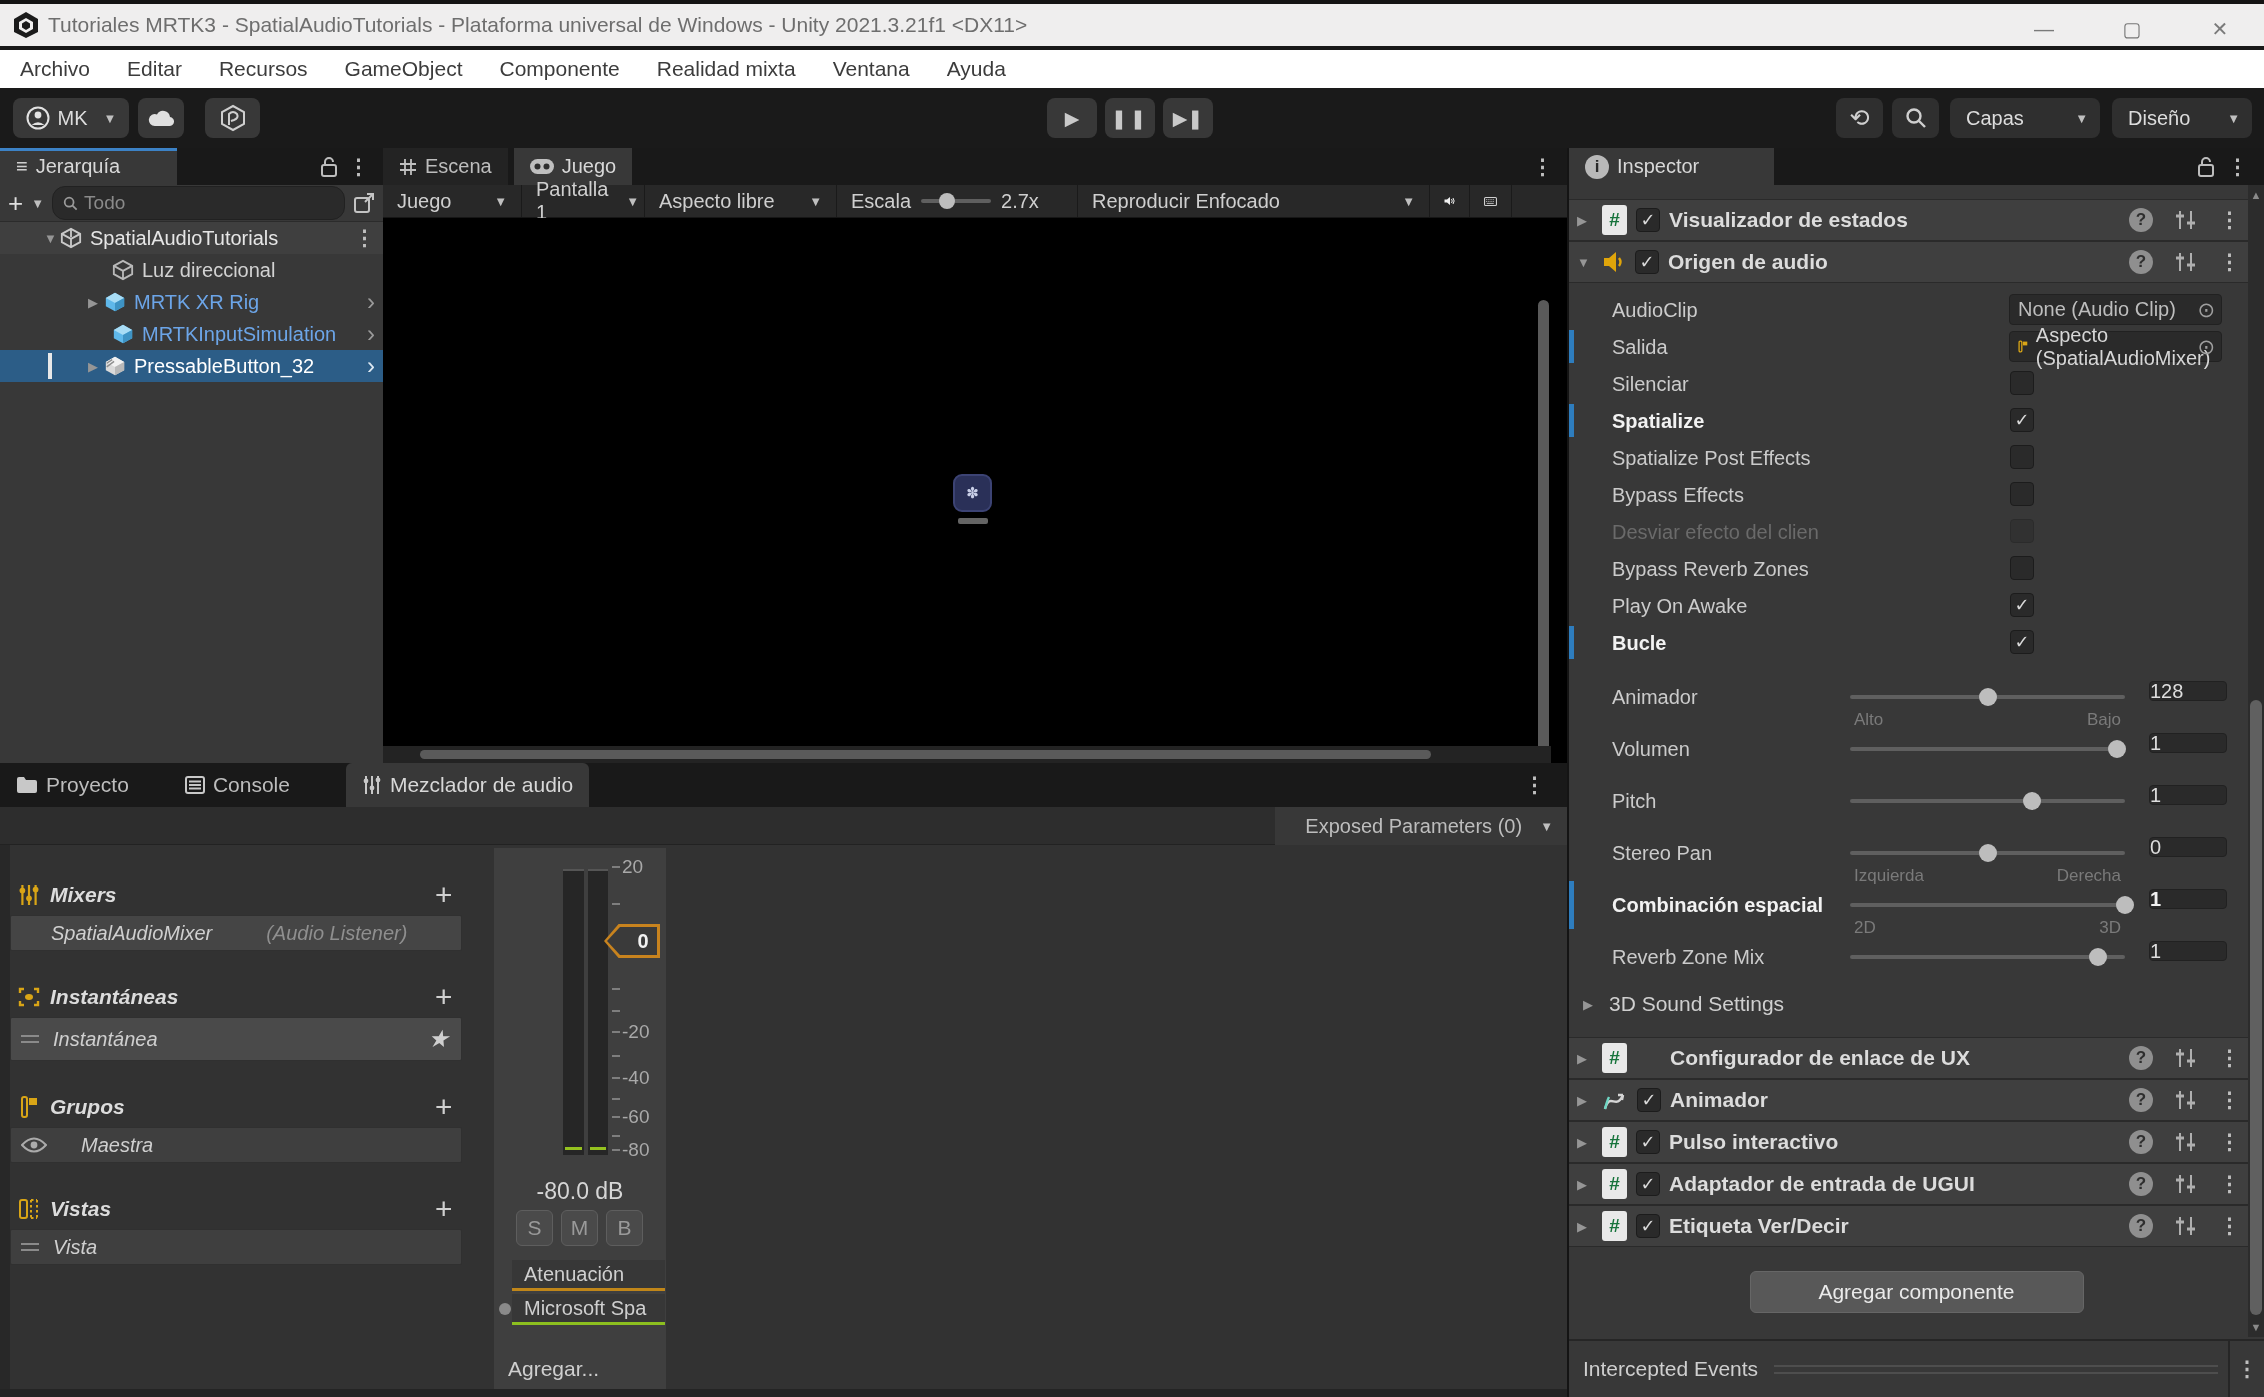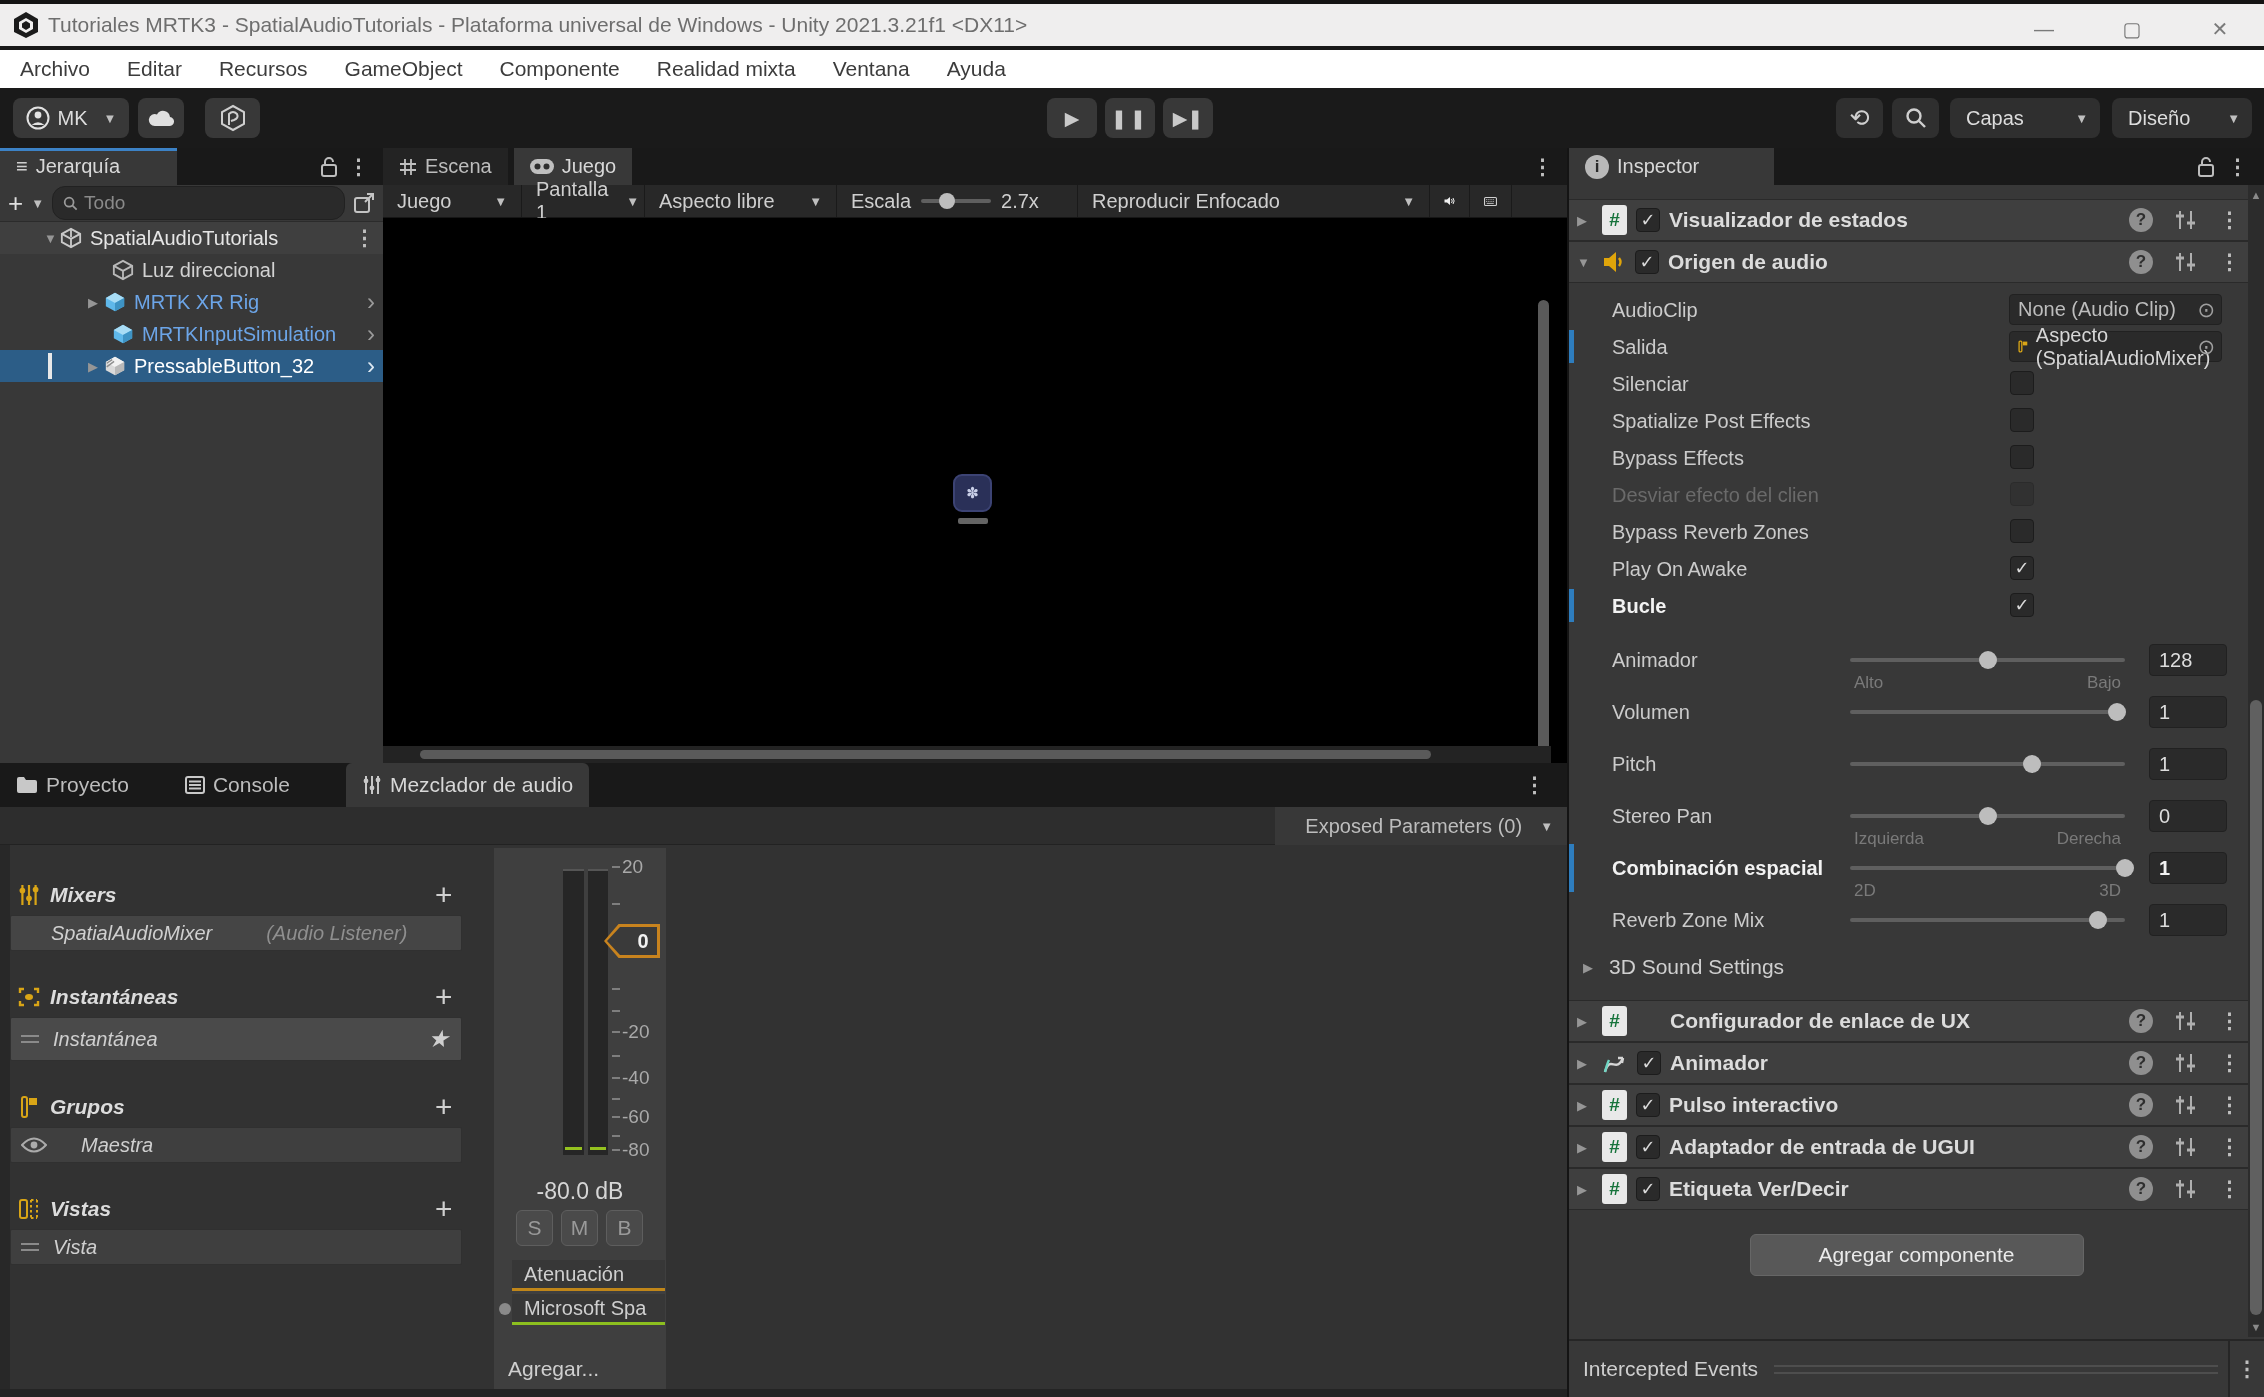--- a/index.html
+++ b/index.html
@@ -110,21 +110,21 @@
   .blue-bar { position:absolute; left:0; top:2px; bottom:2px; width:5px; background:#2E7DBE; }
   .obj-field { position:absolute; left:440px; top:3px; width:213px; height:31px; background:#2A2A2A; border:1px solid #212121; border-radius:4px; display:flex; align-items:center; padding:0 8px; gap:8px; font-size:20px; color:#BDBDBD; }
   .obj-field .picker { position:absolute; right:6px; color:#9E9E9E; font-size:21px; }
   .cb-pos { position:absolute; left:441px; top:6px; }
   .slider-row { height:52px; }
   .slider { position:absolute; left:281px; top:17px; width:275px; height:18px; }
   .slider .track { position:absolute; left:0; right:0; top:7px; height:4px; background:#5F5F5F; border-radius:2px; }
   .slider .handle { position:absolute; top:0px; width:18px; height:18px; border-radius:50%; background:#BDBDBD; margin-left:-9px; }
   .slider .sub-l { position:absolute; left:4px; top:22px; font-size:17px; color:#7A7A7A; }
   .slider .sub-r { position:absolute; right:4px; top:22px; font-size:17px; color:#7A7A7A; }
-  .value-box { position:absolute; left:580px; top:10px; width:78px; height:32px; background:#2A2A2A; border:1px solid #212121; border-radius:4px; display:flex; align-items:center; padding-left:9px; font-size:20px; color:#DDDDDD; }
+  .value-box { position:absolute; left:580px; top:10px; width:78px; height:20px; background:#2A2A2A; border:1px solid #212121; border-radius:4px; display:flex; align-items:center; font-size:20px; color:#DDDDDD; }
   .value-box.bold { color:#F2F2F2; font-weight:bold; }
   #foldout-3d { height:42px; display:flex; align-items:center; gap:10px; padding-left:14px; font-size:21px; color:#CFCFCF; }
   #add-comp { width:334px; height:42px; margin:24px auto 0; background:#585858; border:1px solid #666; border-radius:6px; display:flex; align-items:center; justify-content:center; font-size:21px; color:#EAEAEA; }
   #insp-footer { position:absolute; left:0; right:0; bottom:0; height:58px; border-top:2px solid #262626; background:#383838; display:flex; align-items:center; padding-left:14px; }
   #insp-footer .label { font-size:21px; color:#CFCFCF; margin-right:16px; white-space:nowrap; }
   #insp-footer .lines { flex:1; margin-right:46px; display:flex; flex-direction:column; gap:5px; }
   #insp-footer .lines i { height:2px; background:#4E4E4E; display:block; }
   #insp-footer .cell { position:absolute; right:0; top:0; bottom:0; width:36px; border-left:2px solid #262626; display:flex; align-items:center; justify-content:center; }
   #insp-scroll { position:absolute; right:0; top:0; width:16px; bottom:60px; background:#2C2C2C; }
   #insp-scroll .up { position:absolute; top:4px; left:0; width:16px; text-align:center; color:#8A8A8A; font-size:11px; }
@@ -581,20 +581,25 @@
           <span style="color:#D6D6D6;">Aspecto (SpatialAudioMixer)</span>
           <span class="picker">⊙</span>
         </div>
       </div>
 
       <div class="prop-row">
         <span class="prop-label">Silenciar</span>
         <span class="checkbox cb-pos"></span>
       </div>
       <div class="prop-row">
+        <span class="blue-bar"></span>
+        <span class="prop-label mod">Spatialize</span>
+        <span class="checkbox cb-pos checked"></span>
+      </div>
+      <div class="prop-row">
         <span class="prop-label">Spatialize Post Effects</span>
         <span class="checkbox cb-pos"></span>
       </div>
       <div class="prop-row">
         <span class="prop-label">Bypass Effects</span>
         <span class="checkbox cb-pos"></span>
       </div>
       <div class="prop-row">
         <span class="prop-label dis">Desviar efecto del clien</span>
         <span class="checkbox cb-pos dim"></span>

